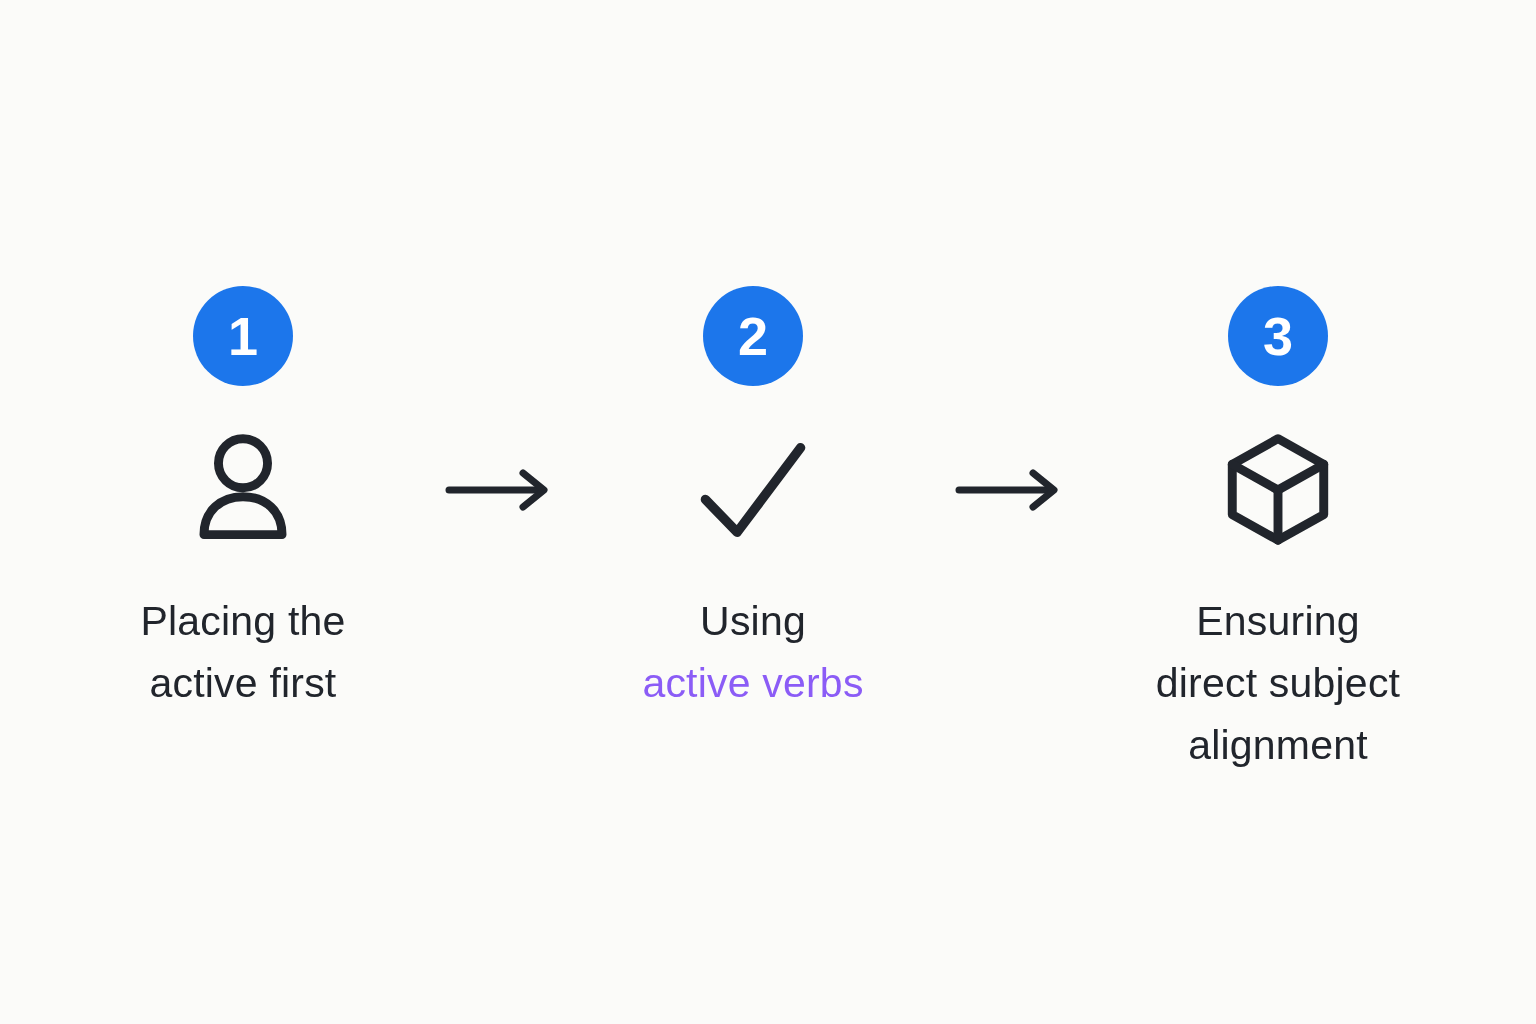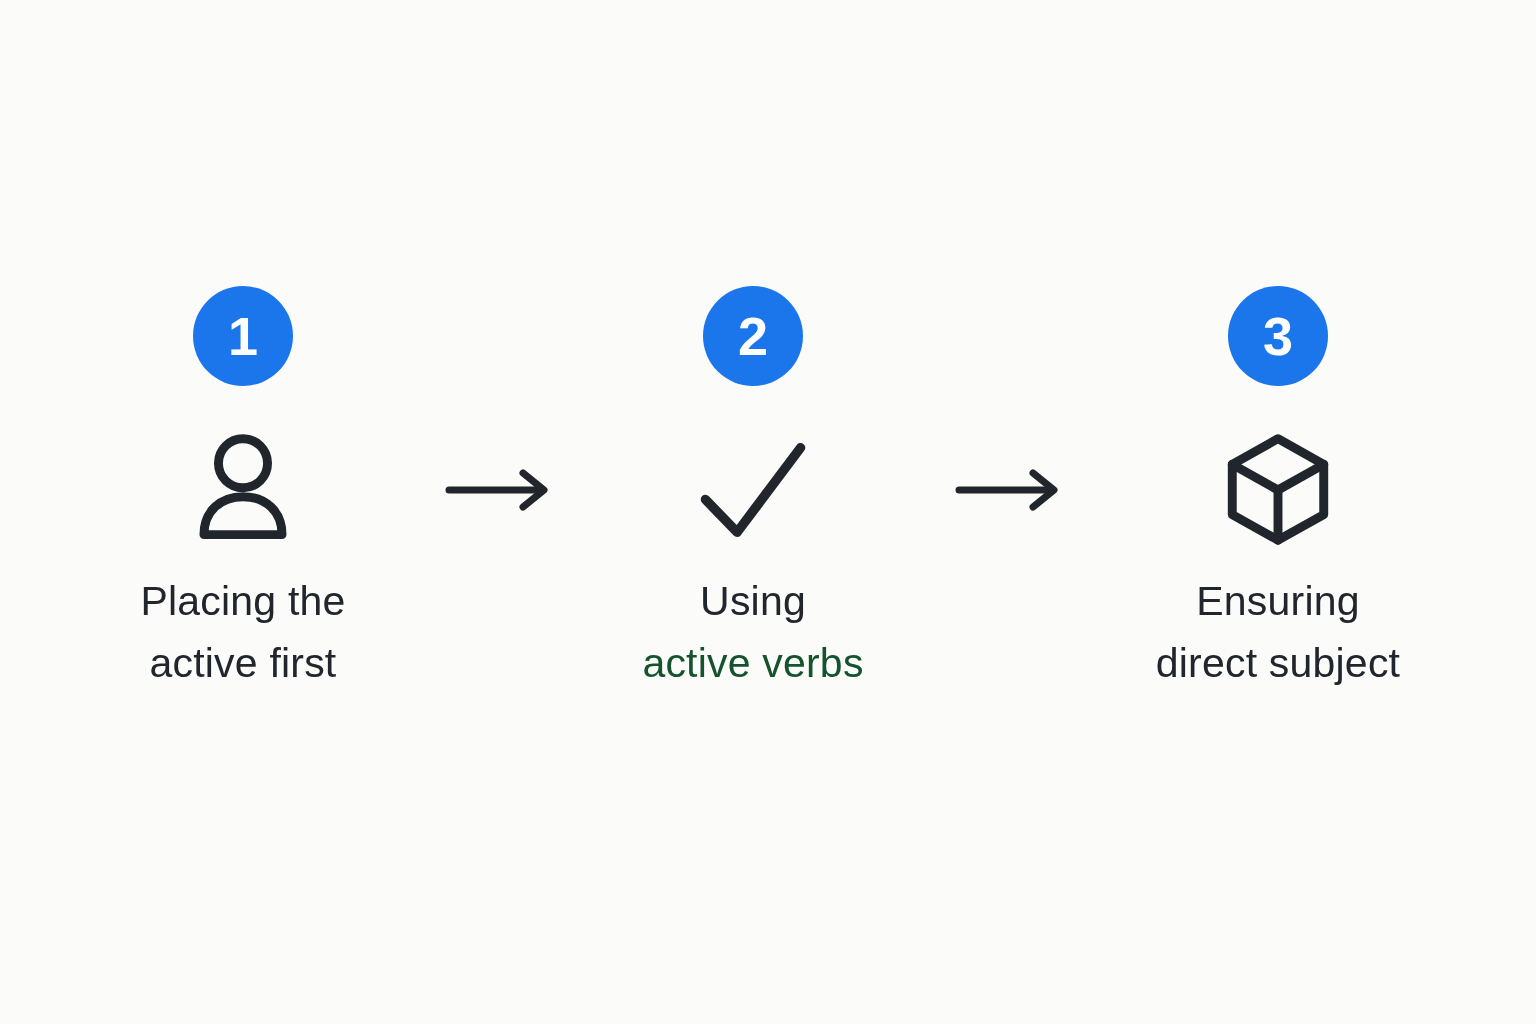--- a/index.html
+++ b/index.html
@@ -41,29 +41,29 @@
   .icon-box {
     height: 116px;
     margin-top: 46px;
     display: flex;
     align-items: center;
     justify-content: center;
     color: #21252c;
   }
   .icon-box svg { display: block; }
   .label {
-    margin-top: 22px;
+    margin-top: 42px;
     font-size: 41px;
     font-weight: 500;
     line-height: 62px;
     text-align: center;
     letter-spacing: 0.2px;
   }
   .label .line { display: block; white-space: nowrap; }
-  .label .line.accent { color: #14532d; }
+  .label .line.accent { color: #8b5cf6; }
   .connector {
     width: 150px;
     margin-top: 182px;
     display: flex;
     justify-content: center;
     color: #21252c;
     flex: none;
   }
 </style>
 </head>
@@ -123,16 +123,17 @@
     <div class="icon-box">
       <svg width="112" height="116" viewBox="0 0 100 104" fill="none" stroke="currentColor" stroke-width="8" stroke-linecap="round" stroke-linejoin="round">
         <polygon points="50 6, 91 29, 91 74, 50 97, 9 74, 9 29"></polygon>
         <polyline points="9 29, 50 52, 91 29"></polyline>
         <line x1="50" y1="52" x2="50" y2="97"></line>
       </svg>
     </div>
     <div class="label">
       <span class="line">Ensuring</span>
       <span class="line">direct subject</span>
+      <span class="line">alignment</span>
     </div>
   </div>
 
 </div>
 
 </body></html>

